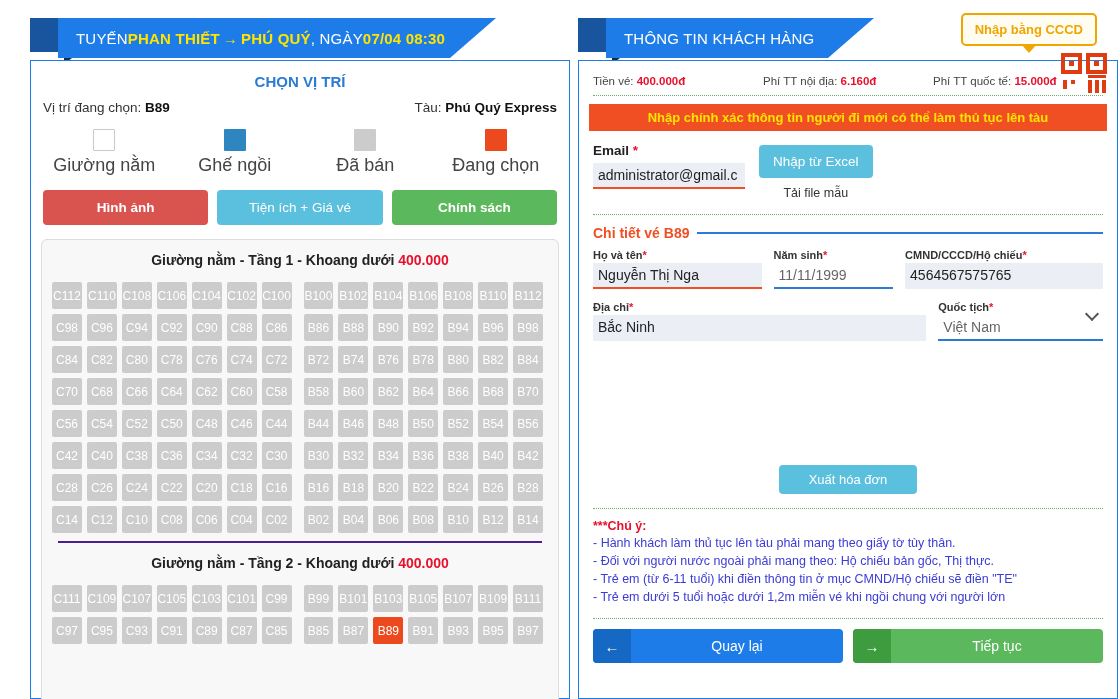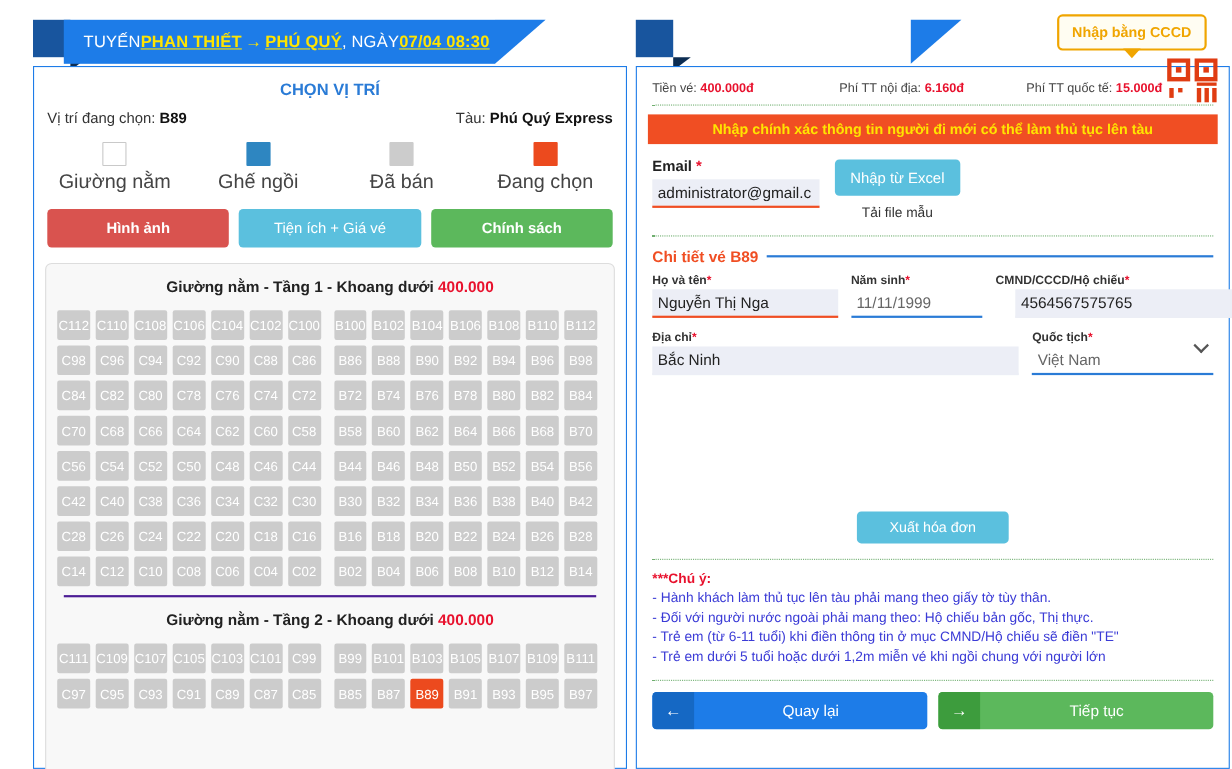--- a/index.html
+++ b/index.html
@@ -29,21 +29,21 @@
     height: 40px; background: #1d7ce8;
     color: #ffffff; font-size: 15px; letter-spacing: .2px;
     display: flex; align-items: center; padding: 0 12px 0 18px;
     white-space: nowrap;
   }
   .ribbon-slant {
     position: absolute; top: 6px; width: 0; height: 0;
     border-top: 40px solid #1d7ce8;
     border-right: 46px solid transparent;
   }
-  .ribbon-body b { color: #ffe400; font-weight: bold; text-decoration: underline; }
+  .ribbon-body b { color: #ffe400; font-weight: bold; }
   .ribbon-arrow { color:#ffe400; font-weight:bold; padding:0 3px; }
 
   
   .panel {
     position: absolute; background: #ffffff;
     border: 1px solid #1d7ce8;
   }
   #left-panel  { left: 30px;  top: 60px; width: 540px; height: 639px; }
   #right-panel { left: 578px; top: 60px; width: 540px; height: 639px; }
 
@@ -419,20 +419,23 @@
             <div class="seat">B95</div>
             <div class="seat">B97</div>
           </div>
         </div>
       </div>
   </div>
 
   <div class="ribbon-wrap" id="right-ribbon-wrap" style="left:578px; top:12px; width:300px;">
     <div class="ribbon-tab"></div>
     <div class="ribbon-fold"></div>
+    <div class="ribbon-body" style="width:222px;">
+      <span>THÔNG TIN KHÁCH HÀNG</span>
+    </div>
     <div class="ribbon-slant" style="left:250px;"></div>
   </div>
 
   <div class="panel" id="right-panel">
 
     <div class="fees" id="fees">
       <div class="tooltip-cccd">Nhập bằng CCCD</div>
       <div class="qr-icon">
         <svg width="46" height="46" viewBox="0 0 46 46">
           <rect x="2" y="2" width="17" height="17" fill="none" stroke="#e03c12" stroke-width="4"></rect>
@@ -488,21 +491,21 @@
         <div style="width:122px; margin-right:12px;">
           <div class="mini-label">
             <span>Năm sinh</span><span class="req">*</span>
           </div>
           <input class="inp blue-under" style="background: rgb(255, 255, 255); color: rgb(102, 102, 102);" value="11/11/1999">
         </div>
         <div style="width:202px;">
           <div class="mini-label">
             <span>CMND/CCCD/Hộ chiếu</span><span class="req">*</span>
           </div>
-          <input class="inp" style="border-bottom-color: rgb(236, 238, 246); margin-left: 18px;" value="4564567575765">
+          <input class="inp" style="border-bottom-color: rgb(236, 238, 246);" value="4564567575765">
         </div>
       </div>
 
       <div class="pax-row">
         <div style="width:340px; margin-right:12px;">
           <div class="mini-label">
             <span>Địa chỉ</span><span class="req">*</span>
           </div>
           <input class="inp" style="border-bottom-color: rgb(236, 238, 246);" value="Bắc Ninh">
         </div>

